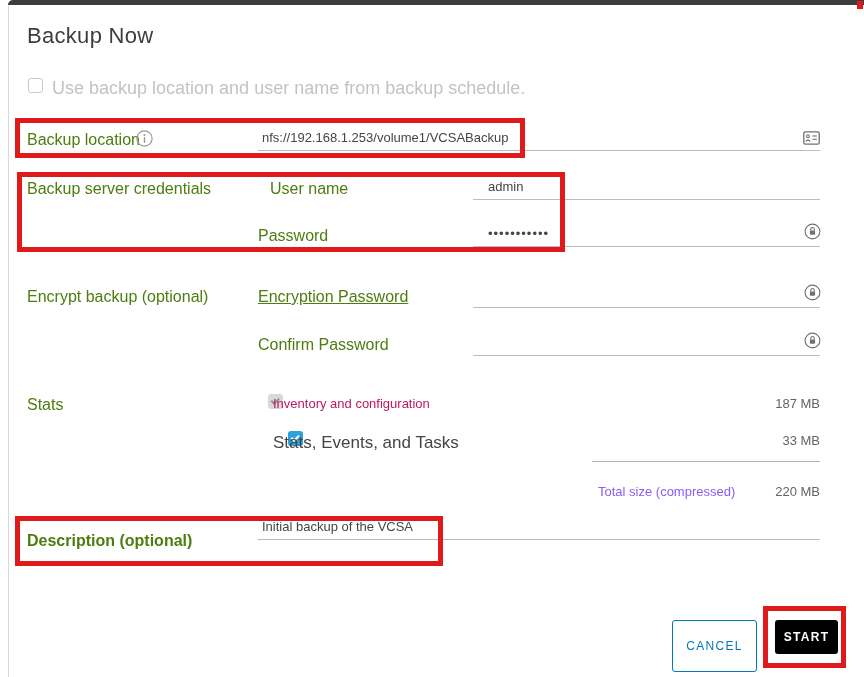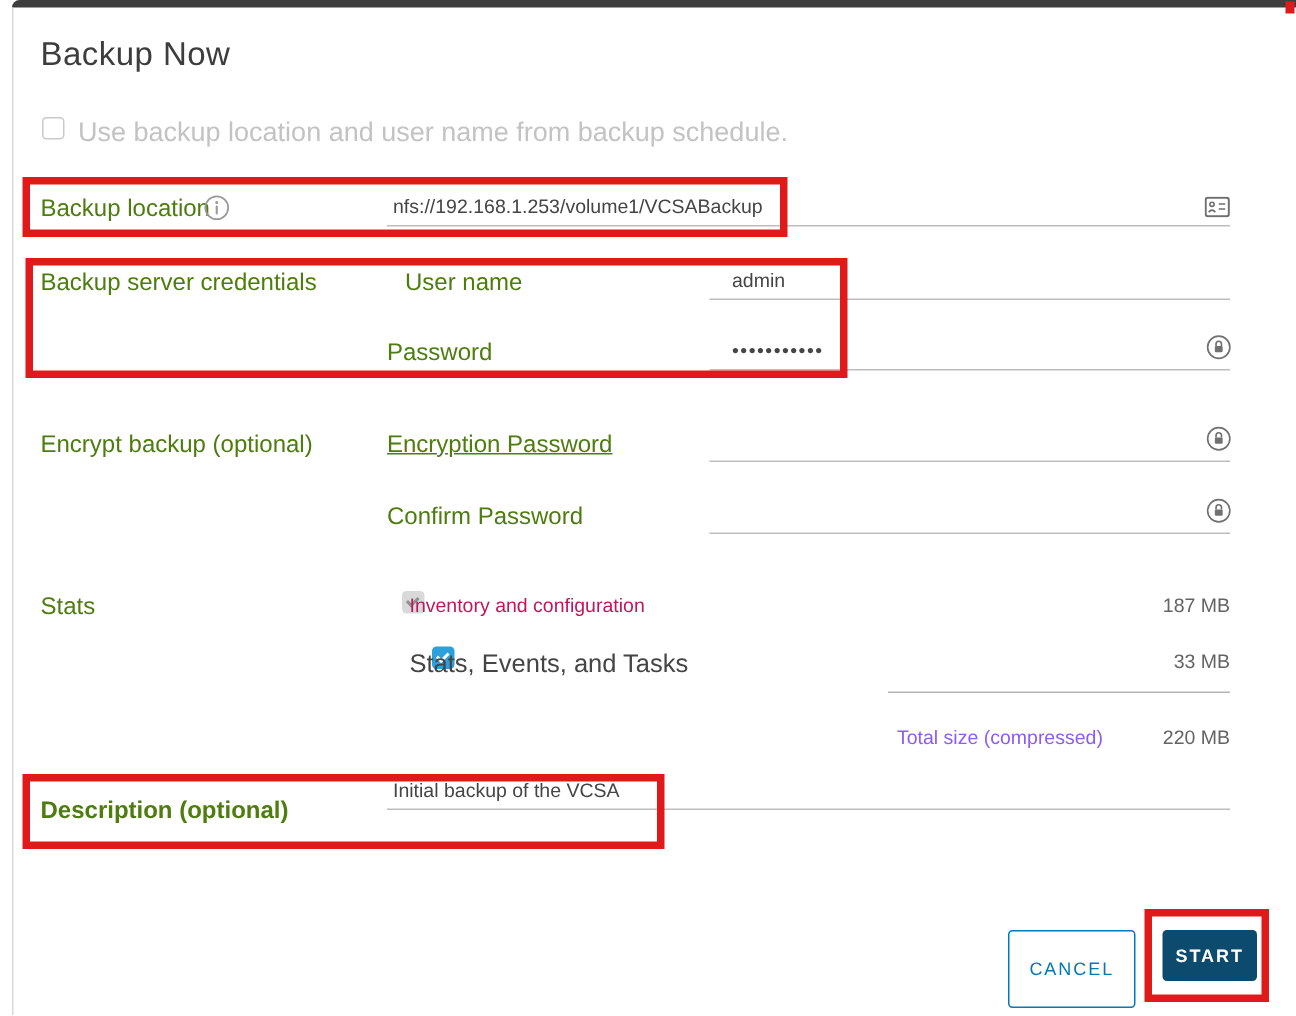--- a/index.html
+++ b/index.html
@@ -42,21 +42,21 @@
   }
 
   .divider { height:1px; background:#b5b5b5; }
 
   
   .btn {
     display:flex; align-items:center; justify-content:center;
     font-size:12px; letter-spacing:1.3px; border-radius:3px; cursor:pointer;
   }
   .btn-cancel { border:1px solid #0079b8; color:#0079b8; background:#fff; }
-  .btn-start  { background:#0c4a6e; color:#ffffff; font-weight:bold; }
+  .btn-start  { background:#000000; color:#ffffff; font-weight:bold; }
 
   
   .anno { border:5px solid #e01a1a; pointer-events:none; z-index:50; }
 
   .icon { display:inline-block; line-height:0; }
 </style>
 </head>
 <body>
 
 <div id="screen">

